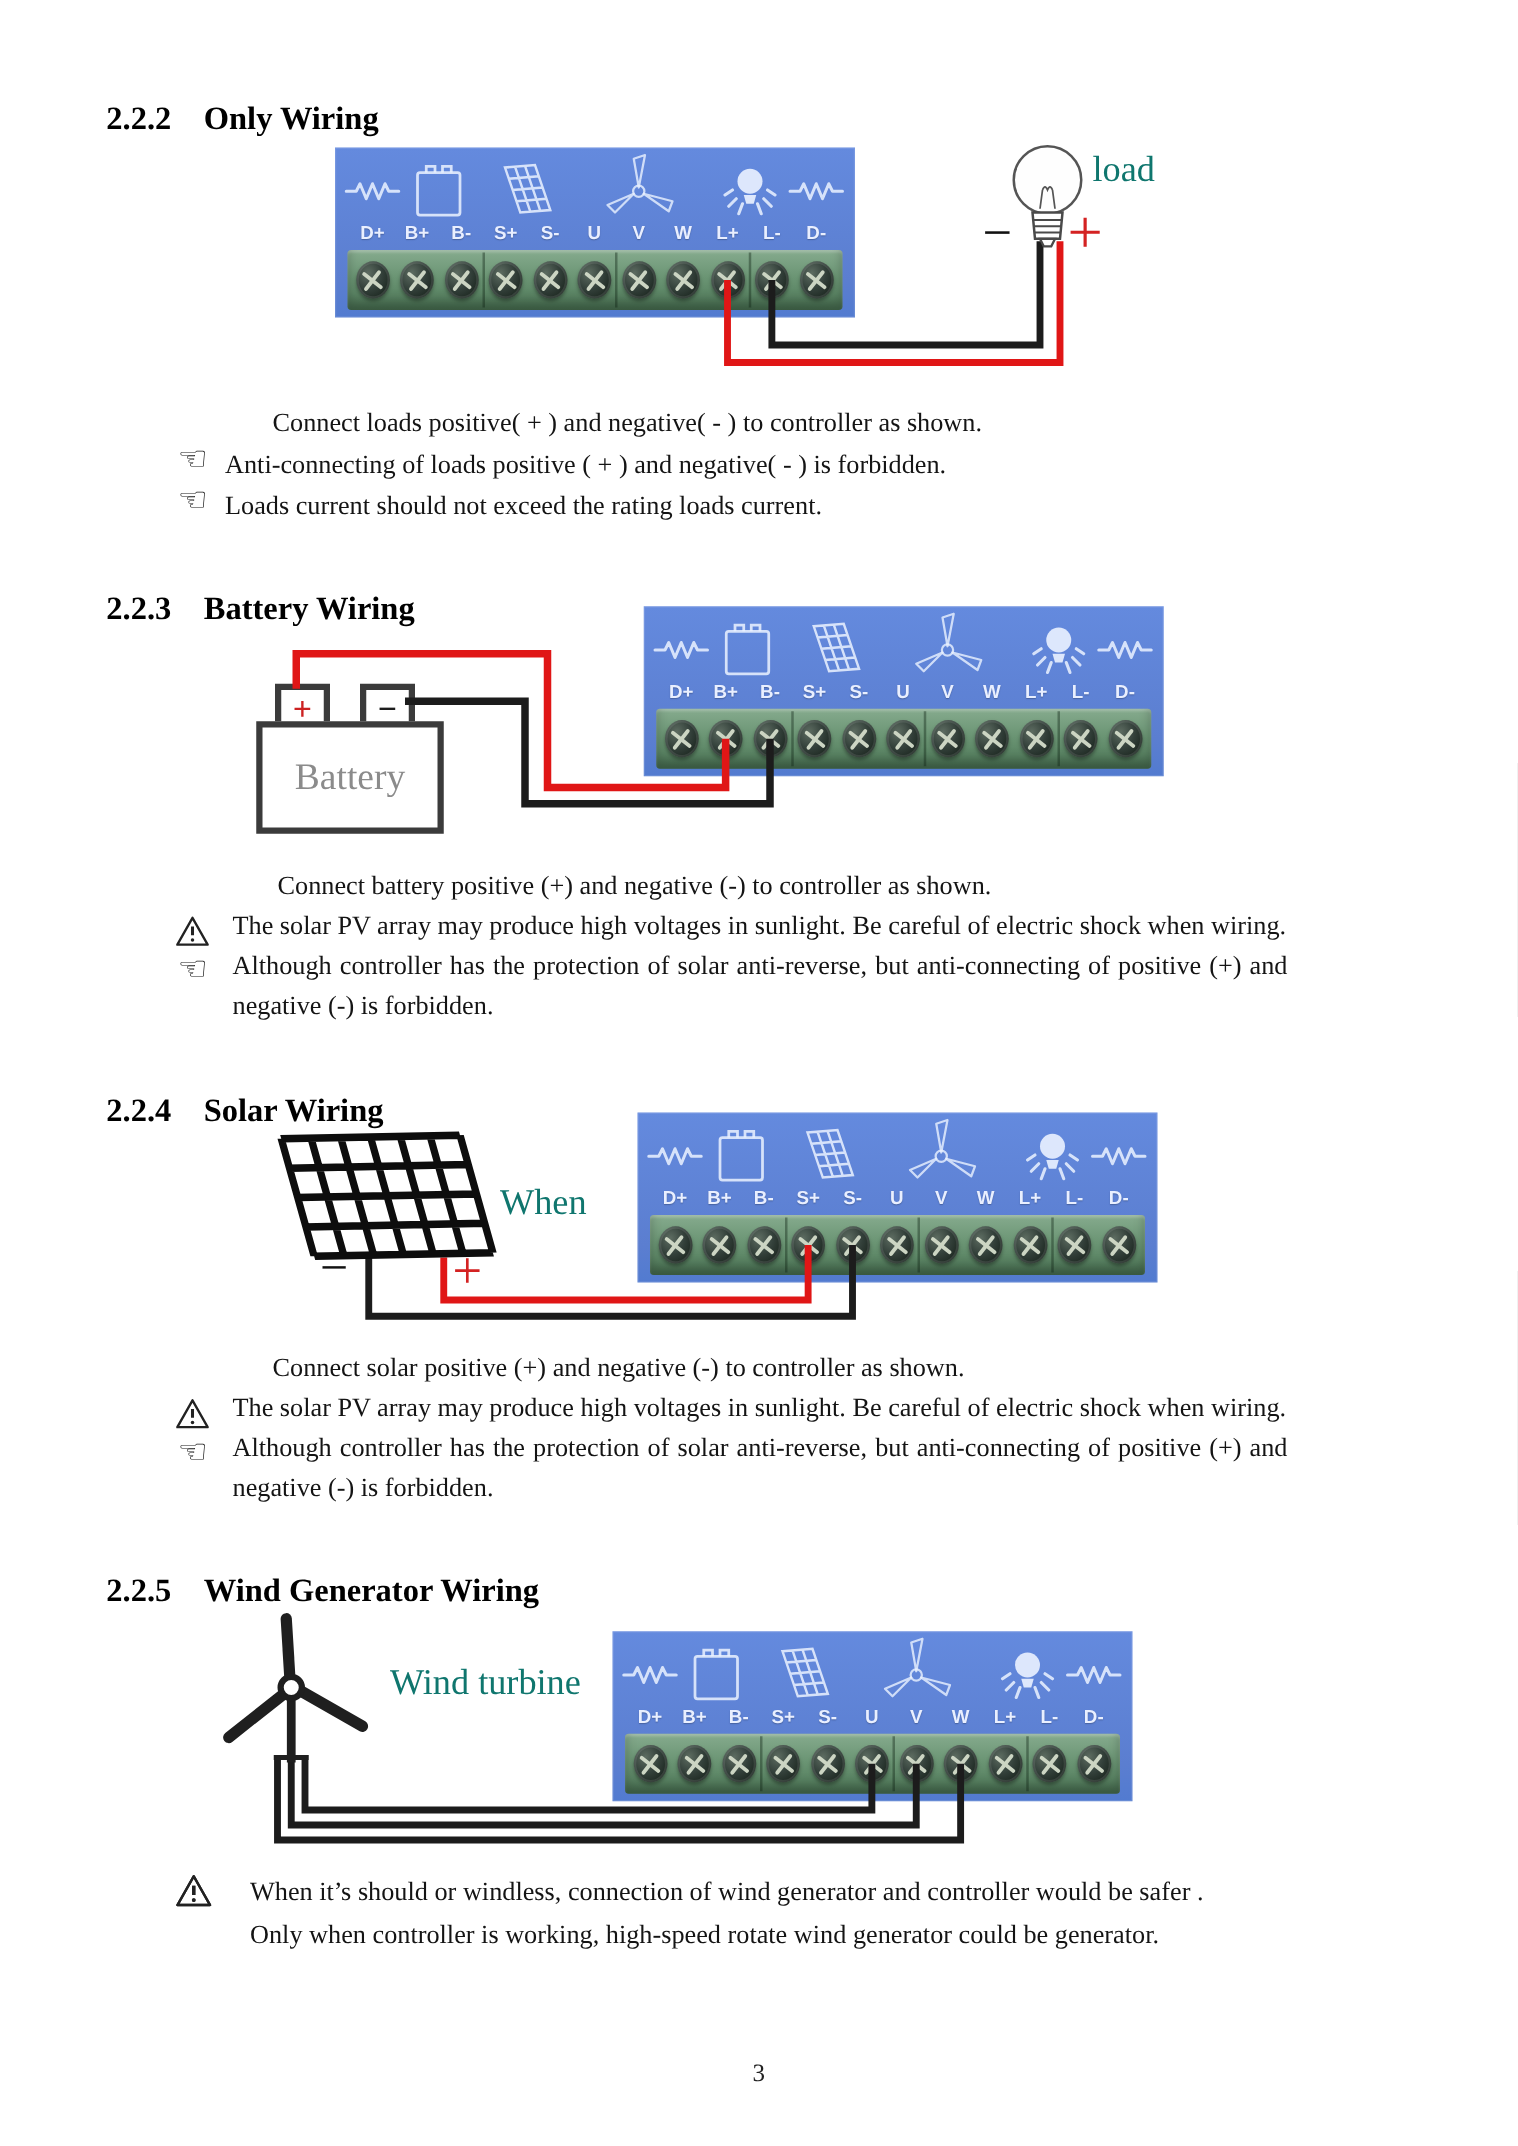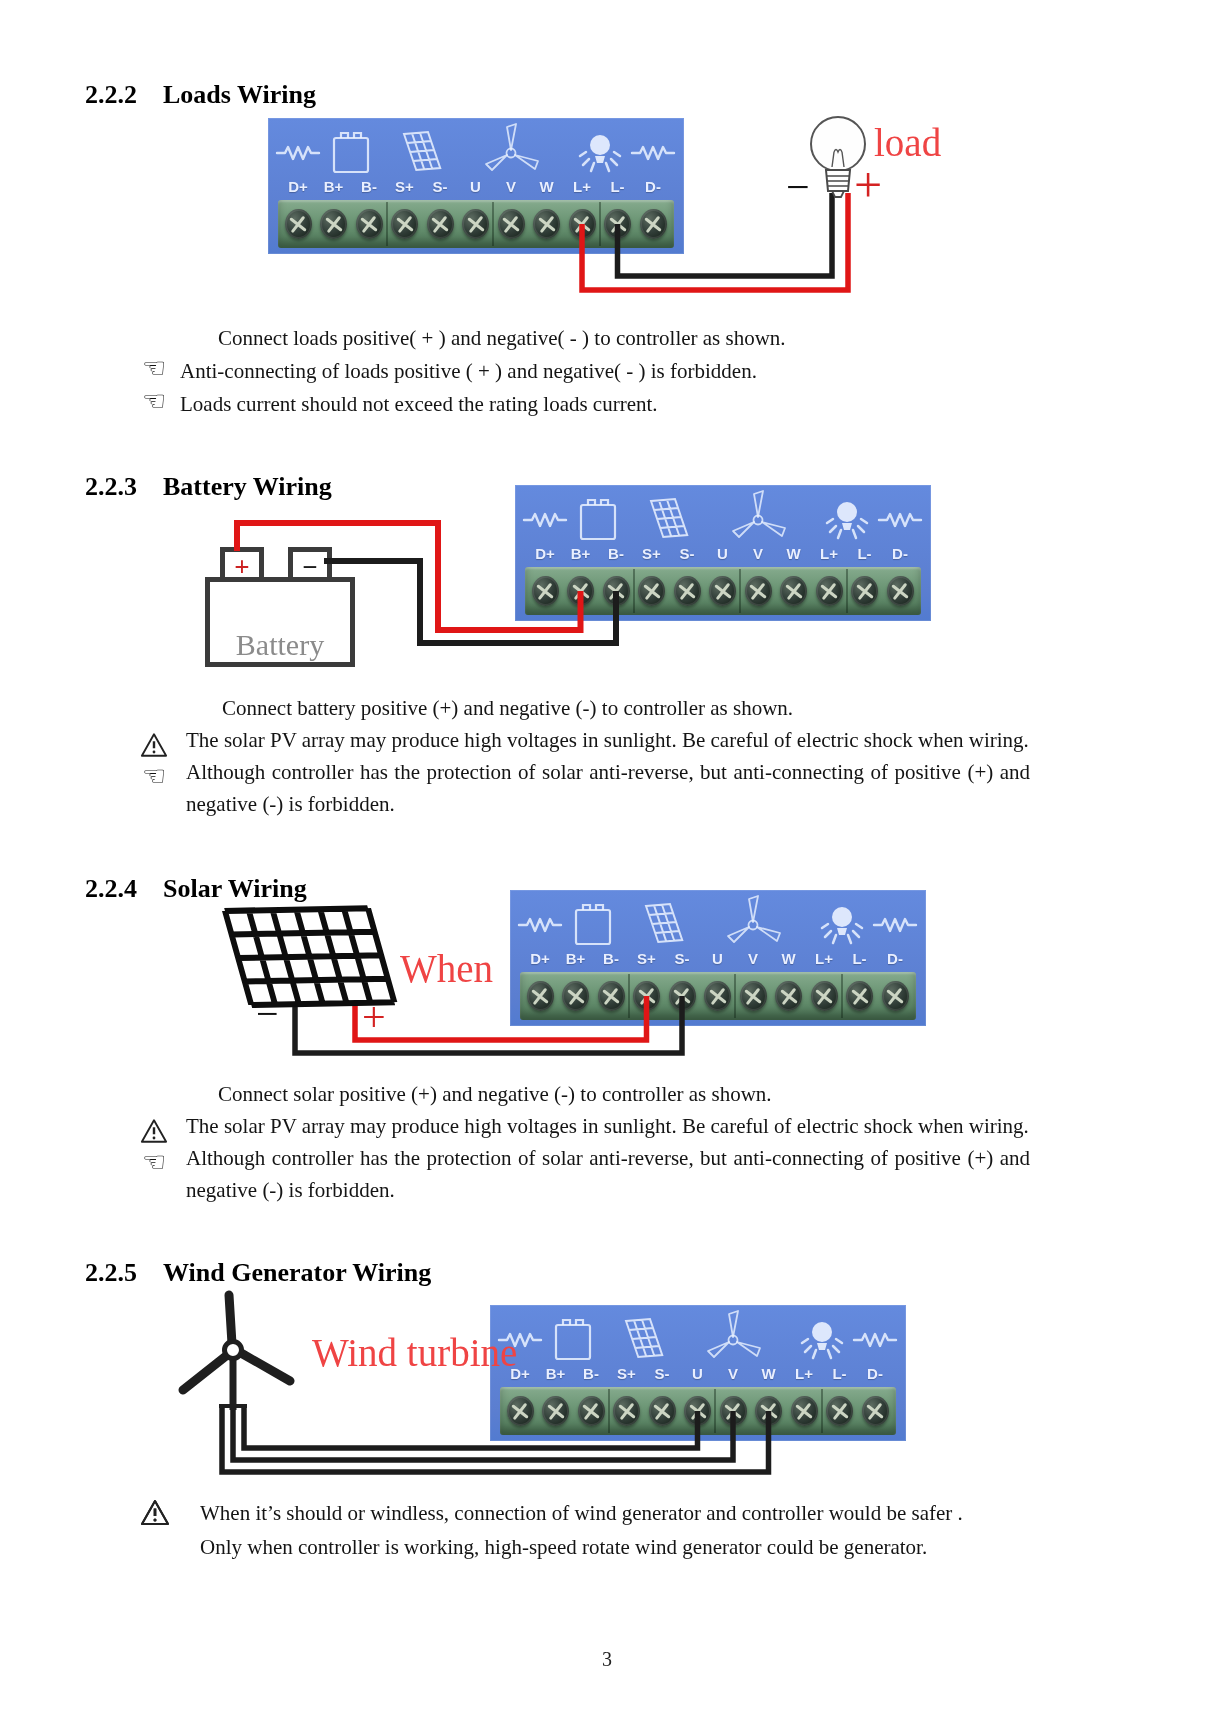--- a/index.html
+++ b/index.html
@@ -20,45 +20,45 @@
       background:radial-gradient(ellipse at 35% 32%, #5d6c61 0%, #33403a 45%, #1d2821 78%);
       box-shadow:0 2px 3px rgba(0,0,0,.35), inset 0 0 0 2px rgba(255,255,255,.10);}
   .screw::before,.screw::after{content:'';position:absolute;left:13%;top:46%;width:74%;height:3px;
       background:#ccd5c3;border-radius:2px;}
   .screw::before{transform:rotate(38deg);} .screw::after{transform:rotate(-52deg);}
   .term-label{position:absolute;top:60px;transform:translateX(-50%);
       font-family:"Liberation Sans", sans-serif;font-weight:bold;font-size:15px;color:#e9efff;
       text-shadow:0 1px 1px rgba(0,0,0,.25);white-space:nowrap;}
   .panel-icon{position:absolute;transform:translateX(-50%);line-height:0;}
   
-  .dev-label{position:absolute;font-size:39px;color:#ef4444;white-space:nowrap;}
+  .dev-label{position:absolute;font-size:29px;color:#0f766e;white-space:nowrap;}
   .pol{position:absolute;line-height:1;white-space:nowrap;}
   .battery-box{position:absolute;left:205px;top:577px;width:140px;height:80px;
-      border:5px solid #3b3b3b;background:#fff;display:flex;align-items:flex-end;justify-content:center;font-family:Liberation Serif, serif;}
+      border:5px solid #3b3b3b;background:#fff;display:flex;align-items:center;justify-content:center;font-family:Liberation Serif, serif;}
   .battery-box span{font-size:30px;color:#8b8b8b;}
   .batt-tab{position:absolute;top:547px;width:34px;height:30px;border:5px solid #3b3b3b;background:#fff;
       display:flex;align-items:center;justify-content:center;font-size:27px;font-weight:bold;}
   
   .overlay{position:absolute;left:0;top:0;pointer-events:none;}
   
   .notes{position:absolute;left:140px;font-size:21px;color:#141414;}
   .notes p{position:relative;margin:0;}
   .note-icon{position:absolute;left:0;top:3px;line-height:0;}
   .pointer-glyph{position:absolute;left:2px;top:-1px;font-size:27px;color:#111;
       font-family:"DejaVu Sans", sans-serif;line-height:1;}
   .just{text-align:justify;}
   .footer{position:absolute;left:0;top:1648px;width:100%;text-align:center;font-size:20px;color:#222;}
 </style>
 </head>
 <body>
 
 <div class="page">
 
   <div class="heading" style="top:80px">
-    <span class="num">2.2.2</span><span>Loads Wiring</span>
+    <span class="num">2.2.2</span><span>Only Wiring</span>
   </div>
   <div class="heading" style="top:472px">
     <span class="num">2.2.3</span><span>Battery Wiring</span>
   </div>
   <div class="heading" style="top:874px">
     <span class="num">2.2.4</span><span>Solar Wiring</span>
   </div>
   <div class="heading" style="top:1258px">
     <span class="num">2.2.5</span><span>Wind Generator Wiring</span>
   </div>

